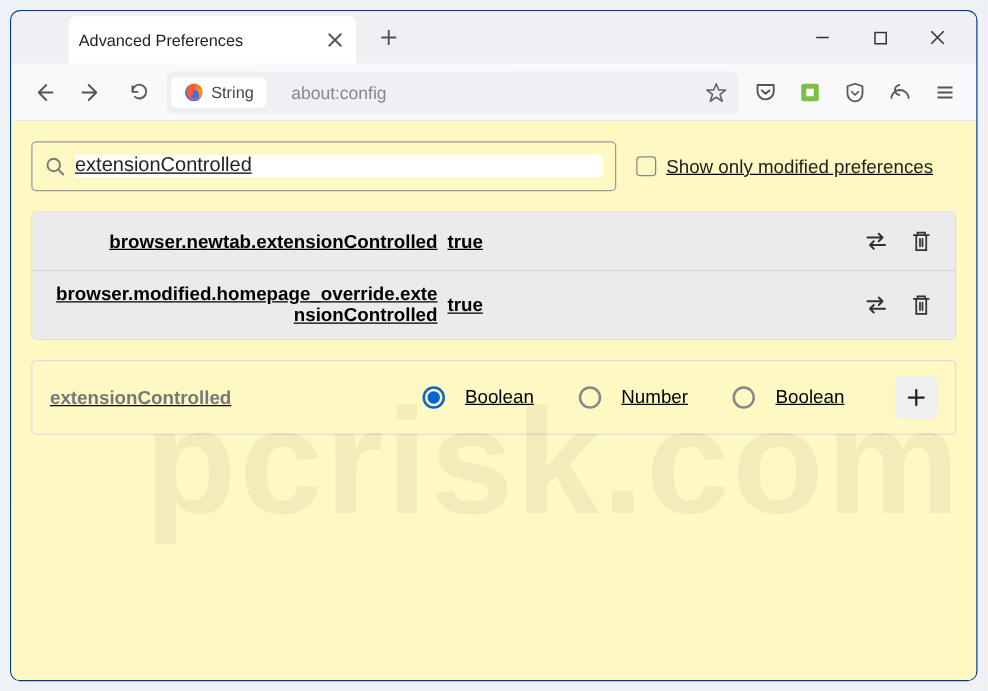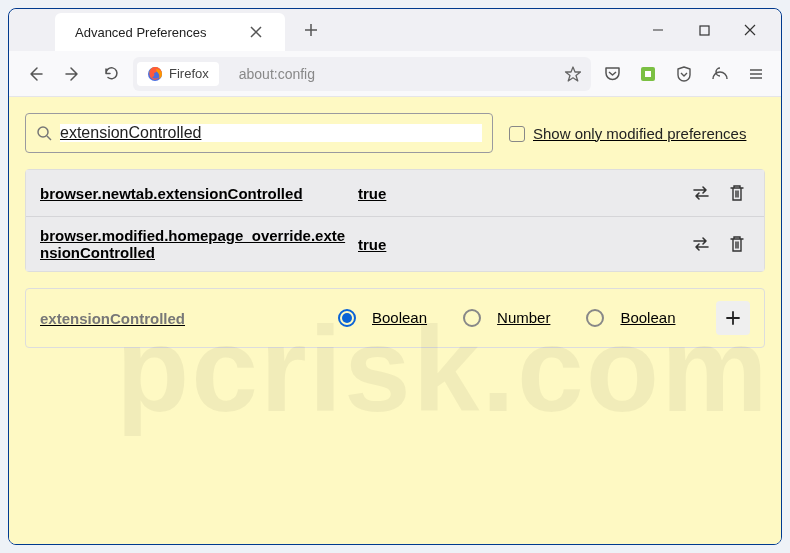--- a/index.html
+++ b/index.html
@@ -30,21 +30,21 @@
   border-top-left-radius: 8px;
   border-top-right-radius: 8px;
 }
 .tab {
   display: flex;
   align-items: center;
   background: #fff;
   border-radius: 6px 6px 0 0;
   height: 38px;
   margin: 4px 0 0 46px;
-  padding: 0 20px;
+  padding: 0 8px;
   min-width: 230px;
   font-size: 13px;
   color: #222;
 }
 .tab-close {
   margin-left: auto;
   width: 18px;
   height: 18px;
   display: flex;
   align-items: center;
@@ -169,21 +169,21 @@
 .search-input {
   border: none;
   outline: none;
   font-size: 16px;
   margin-left: 8px;
   flex: 1;
   color: #222;
 }
 .checkbox-row {
   display: flex;
-  align-items: flex-end;
+  align-items: center;
   gap: 8px;
   font-size: 15px;
   color: #222;
 }
 .checkbox {
   width: 16px;
   height: 16px;
   border: 1px solid #888;
   border-radius: 3px;
   cursor: pointer;
@@ -201,20 +201,21 @@
   min-height: 40px;
 }
 .pref-row.modified {
   background: #ebebed;
   font-weight: bold;
 }
 .pref-row + .pref-row { border-top: 1px solid #d5d5d8; }
 .pref-name {
   flex: 0 0 310px;
   word-break: break-word;
+  text-align: right;
 }
 .pref-value { flex: 1; }
 .row-actions {
   display: flex;
   gap: 10px;
 }
 .action-btn {
   width: 26px;
   height: 26px;
   display: flex;
@@ -346,21 +347,21 @@
           <path d="M3 8.5 A5.5 5.5 0 1 1 5 12.5 M3 8.5 L3 4 M3 8.5 L7 8.5" stroke="currentColor" stroke-width="1.5" fill="none" stroke-linecap="round"></path>
         </svg>
     </div>
     <div class="urlbar">
       <div class="urlbar-identity">
         <svg class="firefox-icon" viewBox="0 0 16 16">
             <circle cx="8" cy="8" r="7" fill="#4a6ee0"></circle>
             <path d="M8 1 C12 1 15 4 15 8 C15 10 14 12 12 13 C13 10 12 6 8 5 C6 5 5 7 6 9 C4 8 3 5 5 3 C4 4 2 6 2 9 C2 5 4 1 8 1 Z" fill="#ff9500"></path>
             <path d="M8 1 C11 1 14 3 15 7 C14 5 12 3 9 3 C10 5 9 7 7 7 C8 9 7 11 5 11 C7 13 10 13 12 11 C11 14 7 15 4 12 C2 10 2 6 4 3 C5 2 6 1 8 1 Z" fill="#ff5b3b"></path>
           </svg>
-        <span>Firefox</span>
+        <span>String</span>
       </div>
       <span class="urlbar-text">about:config</span>
       <div class="star">
         <svg width="18" height="18" viewBox="0 0 18 18">
             <path d="M9 2 L11 7 L16.5 7 L12 10.5 L13.8 16 L9 12.8 L4.2 16 L6 10.5 L1.5 7 L7 7 Z" stroke="currentColor" stroke-width="1.3" fill="none" stroke-linejoin="round"></path>
           </svg>
       </div>
     </div>
     <div class="tb-icon">
       <svg width="17" height="17" viewBox="0 0 17 17">

